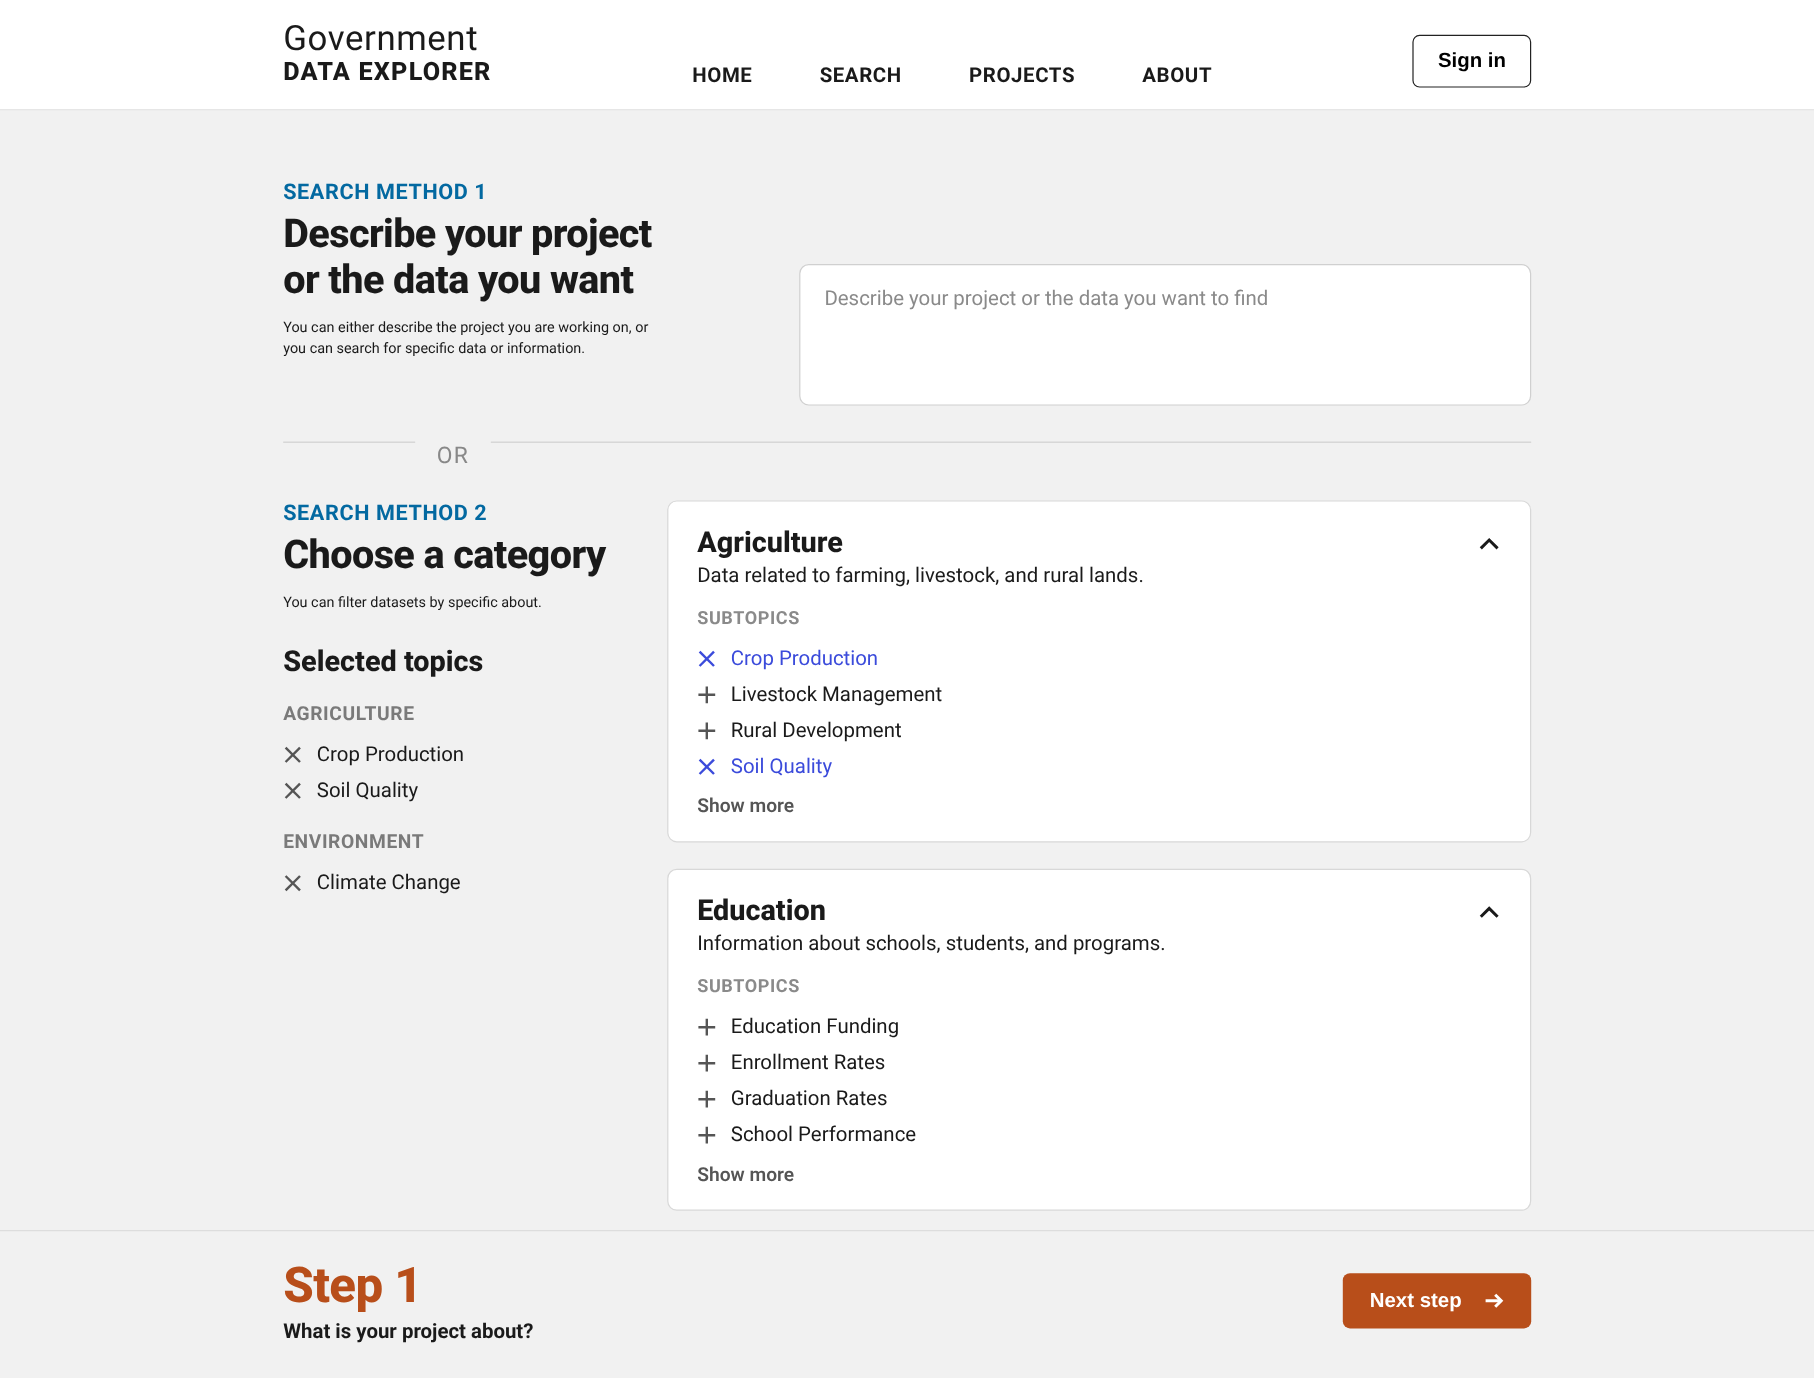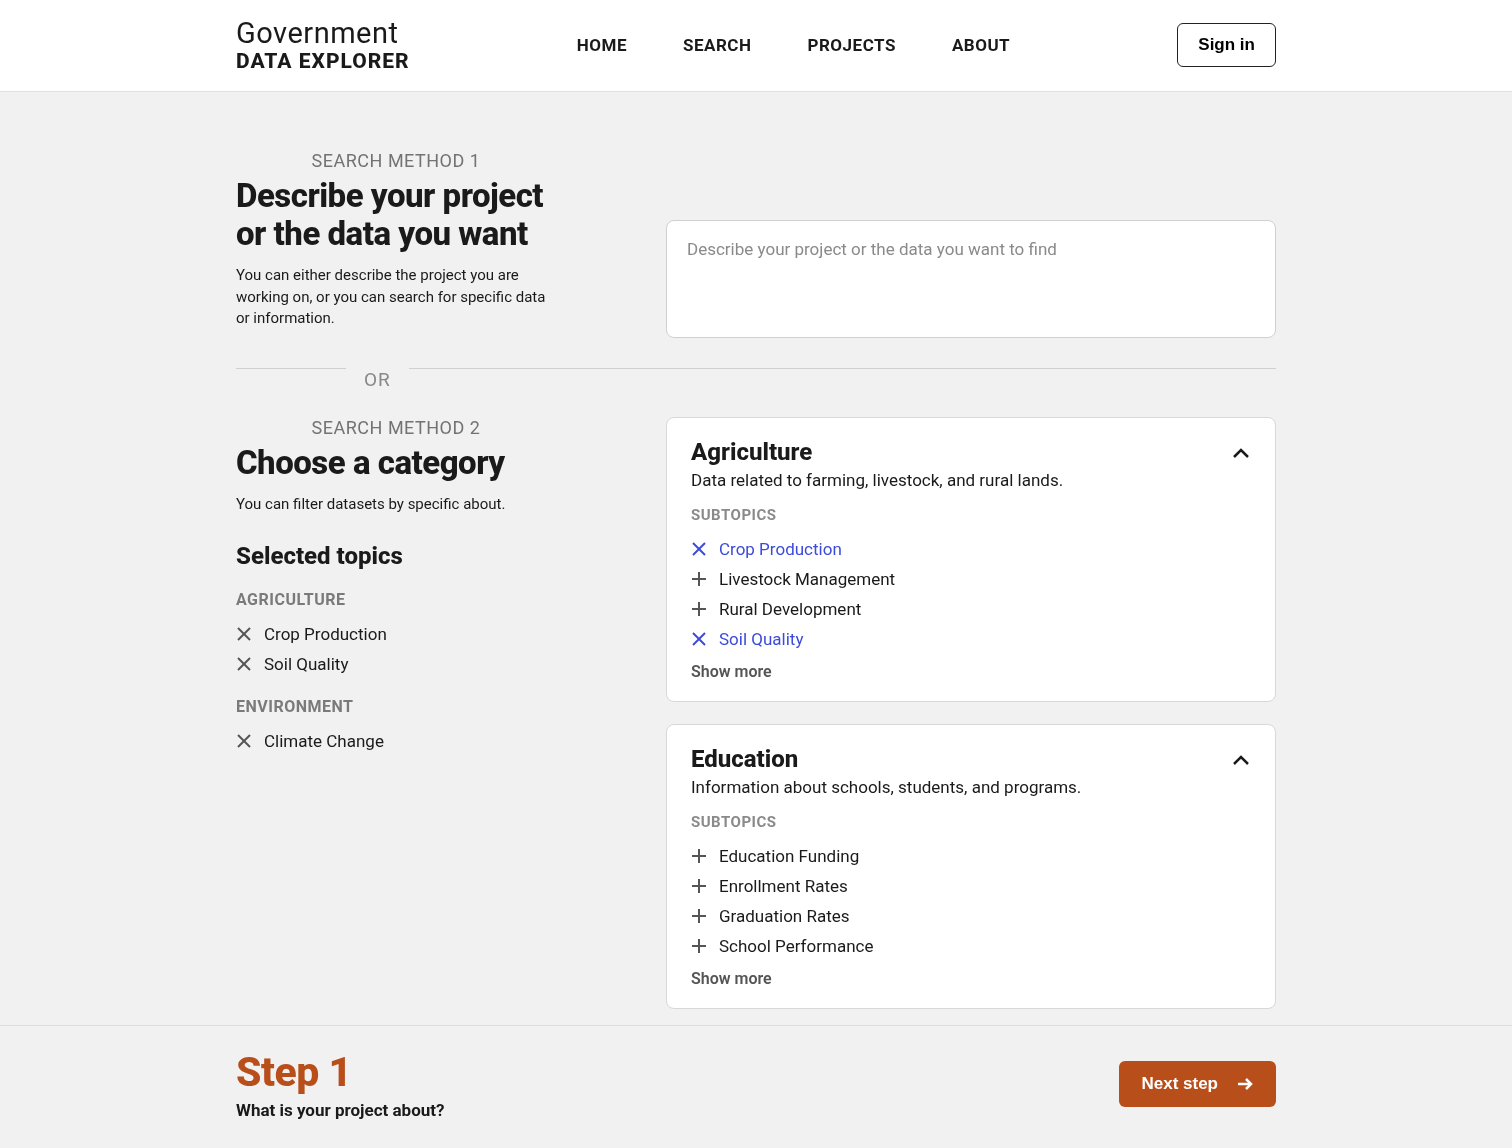--- a/index.html
+++ b/index.html
@@ -19,21 +19,21 @@
   background: #fff;
   border-bottom: 1px solid #e0e0e0;
   padding: 18px 0;
 }
 
 .header-inner {
   max-width: 1280px;
   margin: 0 auto;
   padding: 0 120px;
   display: flex;
-  align-items: center;
+  align-items: flex-end;
   justify-content: space-between;
   gap: 20px;
 }
 
 .logo {
   display: flex;
   flex-direction: column;
   line-height: 1.1;
 }
 
@@ -102,37 +102,36 @@
   flex-shrink: 0;
 }
 
 .right-col {
   flex: 1;
   padding-top: 70px;
 }
 
 .method-label {
   font-size: 18px;
-  font-weight: 400;
-  color: #737373;
+  font-weight: 700;
+  color: #0369a1;
   letter-spacing: 0.5px;
   margin-bottom: 6px;
-  text-align: center;
 }
 
 .method-heading {
   font-size: 33px;
   font-weight: 800;
   line-height: 1.15;
   margin-bottom: 12px;
   letter-spacing: -0.5px;
 }
 
 .method-desc {
-  font-size: 15px;
+  font-size: 12px;
   line-height: 1.45;
 }
 
 .search-input {
   width: 100%;
   min-height: 118px;
   border: 1px solid #d0d0d0;
   border-radius: 8px;
   padding: 18px 20px;
   font-size: 17px;
@@ -168,21 +167,20 @@
 .divider-text {
   padding: 0 18px;
   font-size: 19px;
   color: #888;
   letter-spacing: 1px;
 }
 
 
 .section2 {
   display: flex;
-  gap: 110px;
 }
 
 .selected-heading {
   font-size: 24px;
   font-weight: 800;
   margin-top: 26px;
   margin-bottom: 20px;
 }
 
 .selected-group-label {

